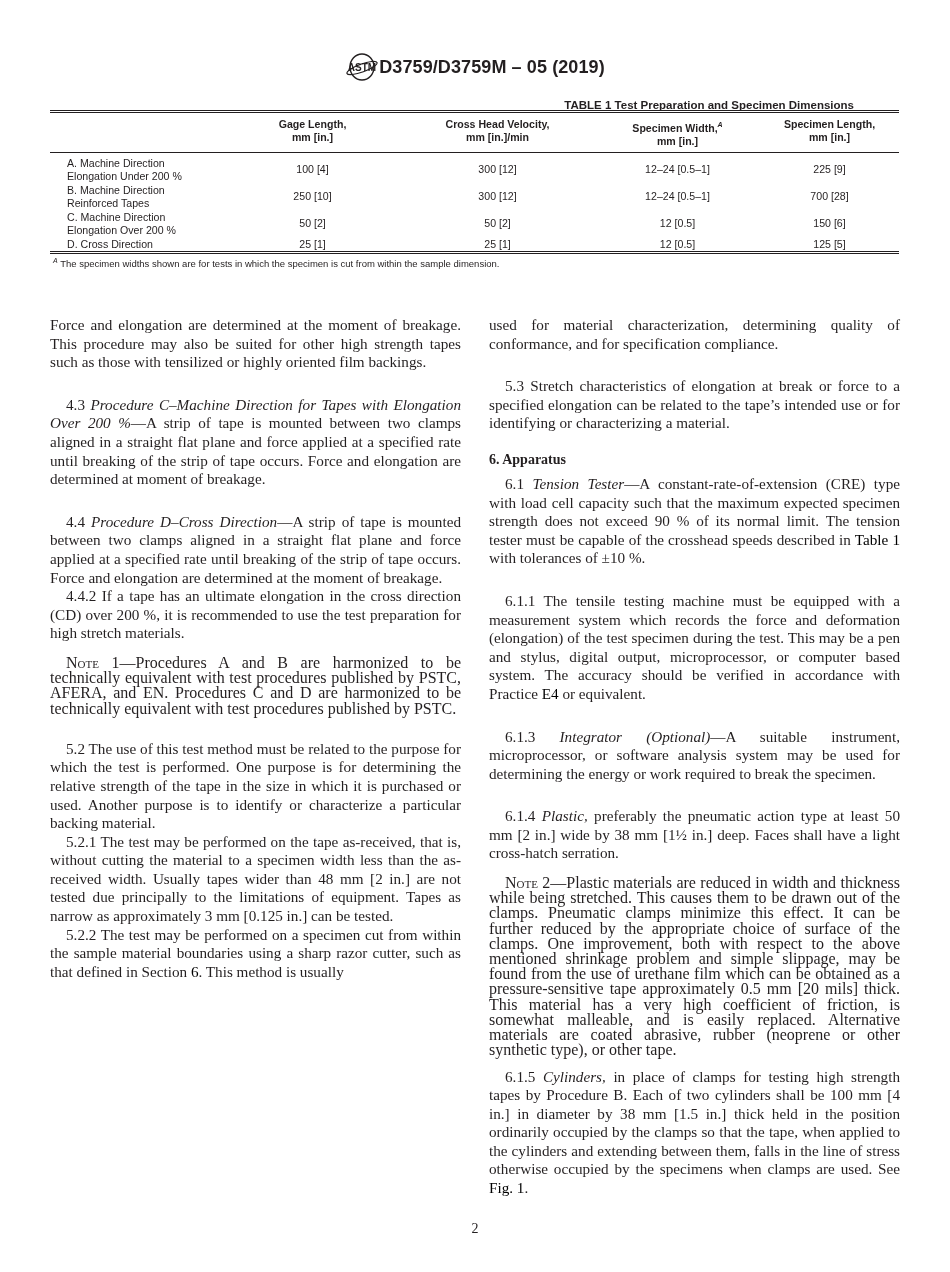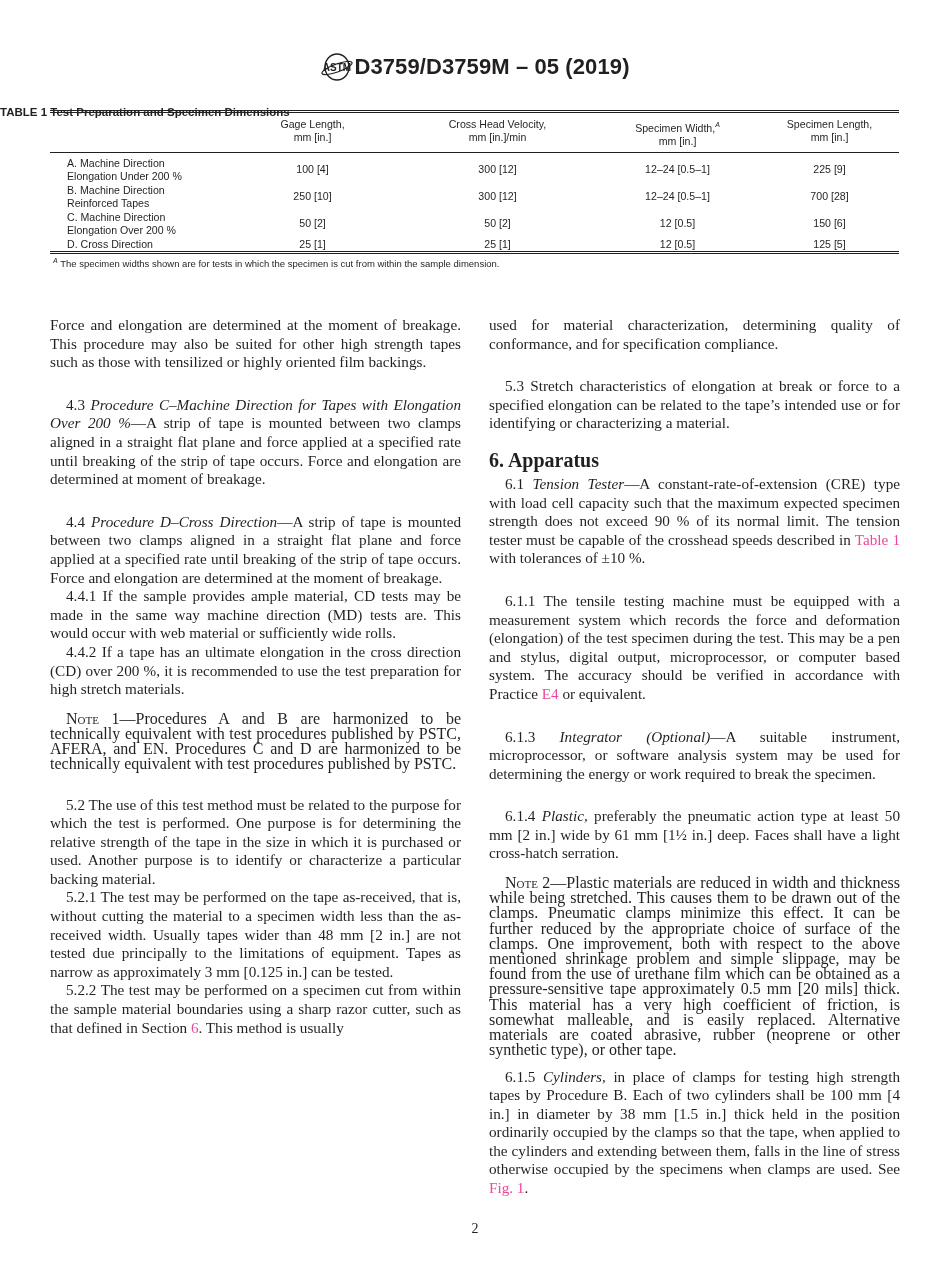--- a/index.html
+++ b/index.html
@@ -1,46 +1,46 @@
 <!DOCTYPE html>
 <html><head>
 <meta charset="utf-8">
 <style>
   html, body { margin: 0; padding: 0; background: #ffffff; }
   body { width: 950px; height: 1272px; position: relative; overflow: hidden; color: #231f20; }
 
   .header { position: absolute; top: 52px; left: 0; width: 950px; text-align: center; }
   .header-inner { display: inline-flex; align-items: center; gap: 0; }
   .logo { width: 34px; height: 30px; display: inline-block; }
-  .doc-id { font-family: "Liberation Sans", sans-serif; font-weight: bold; font-size: 22px; letter-spacing: 0.1px; }
+  .doc-id { font-family: "Liberation Sans", sans-serif; font-weight: bold; font-size: 18px; letter-spacing: 0.1px; }
 
-  .table-title { position: absolute; top: 106px; left: 0; width: 854px; text-align: left;
+  .table-title { position: absolute; top: 99px; left: 0; width: 854px; text-align: right;
     font-family: "Liberation Sans", sans-serif; font-weight: bold; font-size: 11.5px; }
 
   .tbl-wrap { position: absolute; top: 110px; left: 50px; width: 849px; }
   table.spec { width: 100%; border-collapse: collapse; font-family: "Liberation Sans", sans-serif; font-size: 10.6px; }
-  table.spec thead tr th { font-weight: normal; text-align: center; padding: 5px 4px 4px; line-height: 13px; vertical-align: top; }
+  table.spec thead tr th { font-weight: bold; text-align: center; padding: 5px 4px 4px; line-height: 13px; vertical-align: top; }
   table.spec thead tr { border-top: 3px double #231f20; border-bottom: 1px solid #231f20; }
   table.spec tbody td { text-align: center; padding: 0 4px; line-height: 13.5px; vertical-align: middle; }
   table.spec tbody td.rowlabel { text-align: left; padding-left: 17px; }
   table.spec tbody tr:first-child td { padding-top: 4px; }
   table.spec tbody tr:last-child { border-bottom: 3px double #231f20; }
   table.spec sup { font-style: italic; font-size: 7px; }
   .tfoot { font-family: "Liberation Sans", sans-serif; font-size: 9.5px; margin-top: 3px; padding-left: 3px; }
   .tfoot sup { font-style: italic; font-size: 7px; }
 
   .col { position: absolute; top: 316px; width: 411px; font-family: "Liberation Serif", serif; font-size: 15.2px; line-height: 18.6px; text-align: justify; }
   .col.left { left: 50px; }
   .col.right { left: 489px; }
   .col p { margin: 0; text-indent: 16px; }
   .col p.noindent { text-indent: 0; }
   .col p.gap { margin-top: 24px; }
   .col .ital { font-style: italic; }
-  .col .link { color: #ec4899; font-family: Liberation Serif, serif; }
-  .col h3 { font-size: 20px; font-weight: bold; margin: 14px 0 6px 0; line-height: 18px; }
+  .col .link { color: #000000; font-family: Liberation Serif, serif; }
+  .col h3 { font-size: 14px; font-weight: bold; margin: 14px 0 6px 0; line-height: 18px; }
   .col .note { font-size: 16px; line-height: 15.2px; text-indent: 16px; margin: 12px 0 10px 0; }
   .col .note .sc { font-variant: small-caps; }
 
   .page-num { position: absolute; top: 1221px; left: 0; width: 950px; text-align: center; font-family: "Liberation Serif", serif; font-size: 14px; }
 </style>
 </head>
 <body>
 
 <div class="header">
   <div class="header-inner">
@@ -105,33 +105,32 @@
       </tr>
     </tbody>
   </table>
   <div class="tfoot"><sup>A</sup><span> The specimen widths shown are for tests in which the specimen is cut from within the sample dimension.</span></div>
 </div>
 
 <div class="col left">
   <p class="noindent">Force and elongation are determined at the moment of breakage. This procedure may also be suited for other high strength tapes such as those with tensilized or highly oriented film backings.</p>
   <p class="gap"><span>4.3 </span><span class="ital">Procedure C–Machine Direction for Tapes with Elongation Over 200 %</span><span>—A strip of tape is mounted between two clamps aligned in a straight flat plane and force applied at a specified rate until breaking of the strip of tape occurs. Force and elongation are determined at moment of breakage.</span></p>
   <p class="gap"><span>4.4 </span><span class="ital">Procedure D–Cross Direction</span><span>—A strip of tape is mounted between two clamps aligned in a straight flat plane and force applied at a specified rate until breaking of the strip of tape occurs. Force and elongation are determined at the moment of breakage.</span></p>
-  <p>4.4.1 If the sample provides ample material, CD tests may be made in the same way machine direction (MD) tests are. This would occur with web material or sufficiently wide rolls.</p>
   <p>4.4.2 If a tape has an ultimate elongation in the cross direction (CD) over 200 %, it is recommended to use the test preparation for high stretch materials.</p>
   <p class="note"><span class="sc">Note 1</span><span>—Procedures A and B are harmonized to be technically equivalent with test procedures published by PSTC, AFERA, and EN. Procedures C and D are harmonized to be technically equivalent with test procedures published by PSTC.</span></p>
   <p class="gap">5.2 The use of this test method must be related to the purpose for which the test is performed. One purpose is for determining the relative strength of the tape in the size in which it is purchased or used. Another purpose is to identify or characterize a particular backing material.</p>
   <p>5.2.1 The test may be performed on the tape as-received, that is, without cutting the material to a specimen width less than the as-received width. Usually tapes wider than 48 mm [2 in.] are not tested due principally to the limitations of equipment. Tapes as narrow as approximately 3 mm [0.125 in.] can be tested.</p>
   <p><span>5.2.2 The test may be performed on a specimen cut from within the sample material boundaries using a sharp razor cutter, such as that defined in Section </span><span class="link">6</span><span>. This method is usually</span></p>
 </div>
 
 <div class="col right">
   <p class="noindent">used for material characterization, determining quality of conformance, and for specification compliance.</p>
   <p class="gap">5.3 Stretch characteristics of elongation at break or force to a specified elongation can be related to the tape’s intended use or for identifying or characterizing a material.</p>
   <h3 style="margin-top:18px">6. Apparatus</h3>
   <p><span>6.1 </span><span class="ital">Tension Tester</span><span>—A constant-rate-of-extension (CRE) type with load cell capacity such that the maximum expected specimen strength does not exceed 90 % of its normal limit. The tension tester must be capable of the crosshead speeds described in </span><span class="link">Table 1</span><span> with tolerances of ±10 %.</span></p>
   <p class="gap"><span>6.1.1 The tensile testing machine must be equipped with a measurement system which records the force and deformation (elongation) of the test specimen during the test. This may be a pen and stylus, digital output, microprocessor, or computer based system. The accuracy should be verified in accordance with Practice </span><span class="link">E4</span><span> or equivalent.</span></p>
   <p class="gap"><span>6.1.3 </span><span class="ital">Integrator (Optional)</span><span>—A suitable instrument, microprocessor, or software analysis system may be used for determining the energy or work required to break the specimen.</span></p>
-  <p class="gap"><span>6.1.4 </span><span class="ital">Plastic,</span><span> preferably the pneumatic action type at least 50 mm [2 in.] wide by 61 mm [1½ in.] deep. Faces shall have a light cross-hatch serration.</span></p>
+  <p class="gap"><span>6.1.4 </span><span class="ital">Plastic,</span><span> preferably the pneumatic action type at least 50 mm [2 in.] wide by 38 mm [1½ in.] deep. Faces shall have a light cross-hatch serration.</span></p>
   <p class="note"><span class="sc">Note 2</span><span>—Plastic materials are reduced in width and thickness while being stretched. This causes them to be drawn out of the clamps. Pneumatic clamps minimize this effect. It can be further reduced by the appropriate choice of surface of the clamps. One improvement, both with respect to the above mentioned shrinkage problem and simple slippage, may be found from the use of urethane film which can be obtained as a pressure-sensitive tape approximately 0.5 mm [20 mils] thick. This material has a very high coefficient of friction, is somewhat malleable, and is easily replaced. Alternative materials are coated abrasive, rubber (neoprene or other synthetic type), or other tape.</span></p>
   <p><span>6.1.5 </span><span class="ital">Cylinders,</span><span> in place of clamps for testing high strength tapes by Procedure B. Each of two cylinders shall be 100 mm [4 in.] in diameter by 38 mm [1.5 in.] thick held in the position ordinarily occupied by the clamps so that the tape, when applied to the cylinders and extending between them, falls in the line of stress otherwise occupied by the specimens when clamps are used. See </span><span class="link">Fig. 1</span><span>.</span></p>
 </div>
 
 <div class="page-num">2</div>
 
 </body></html>

